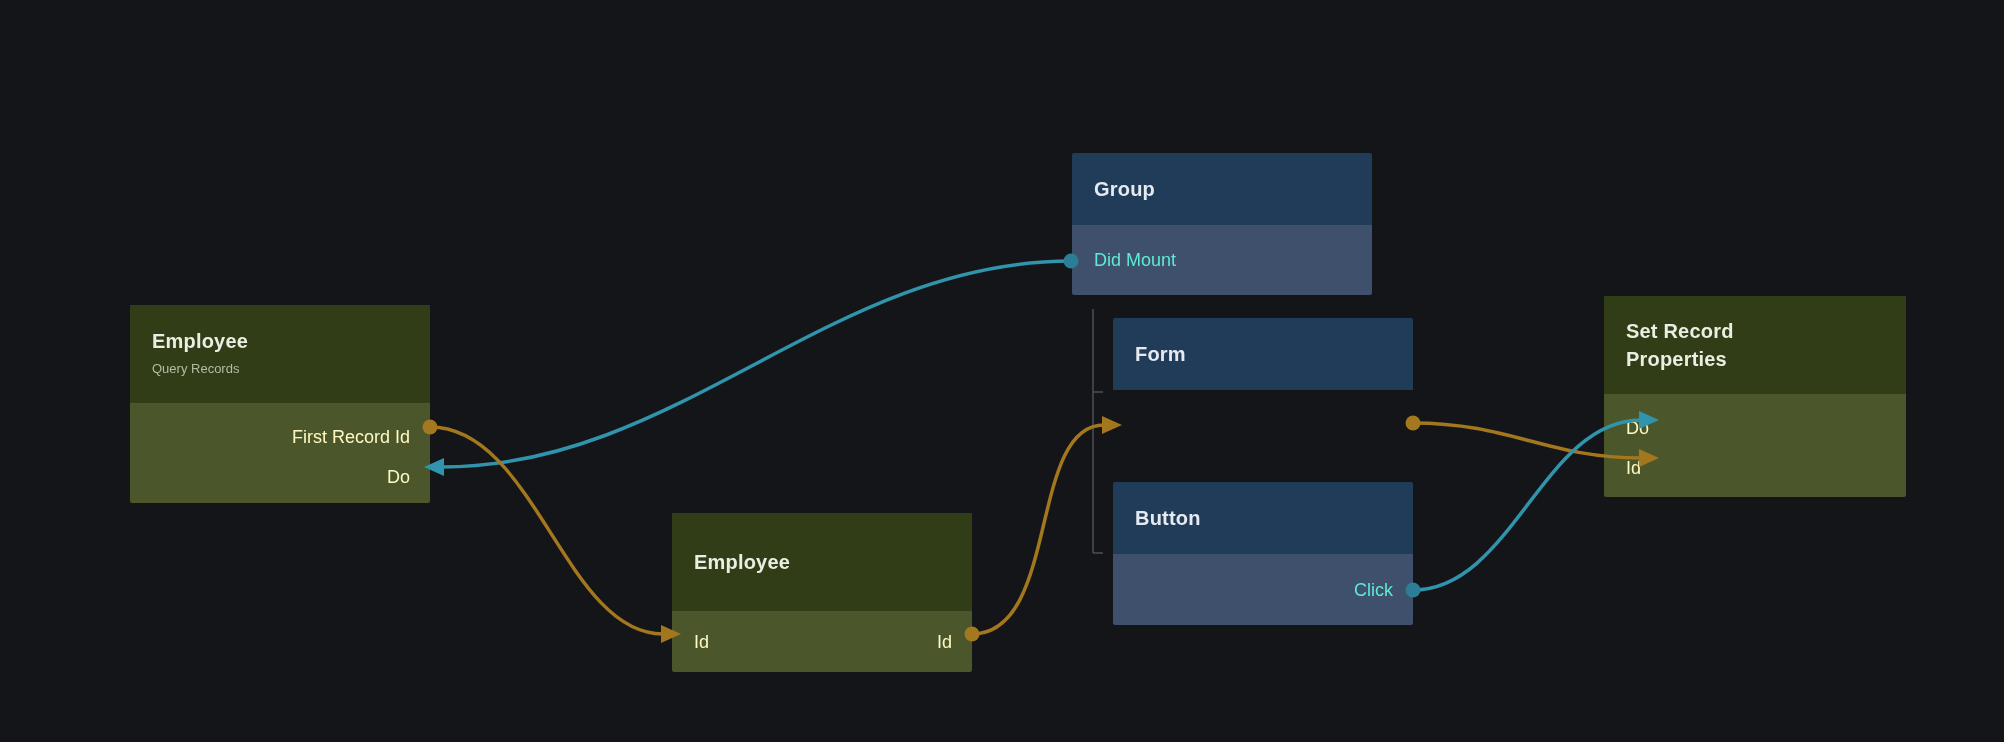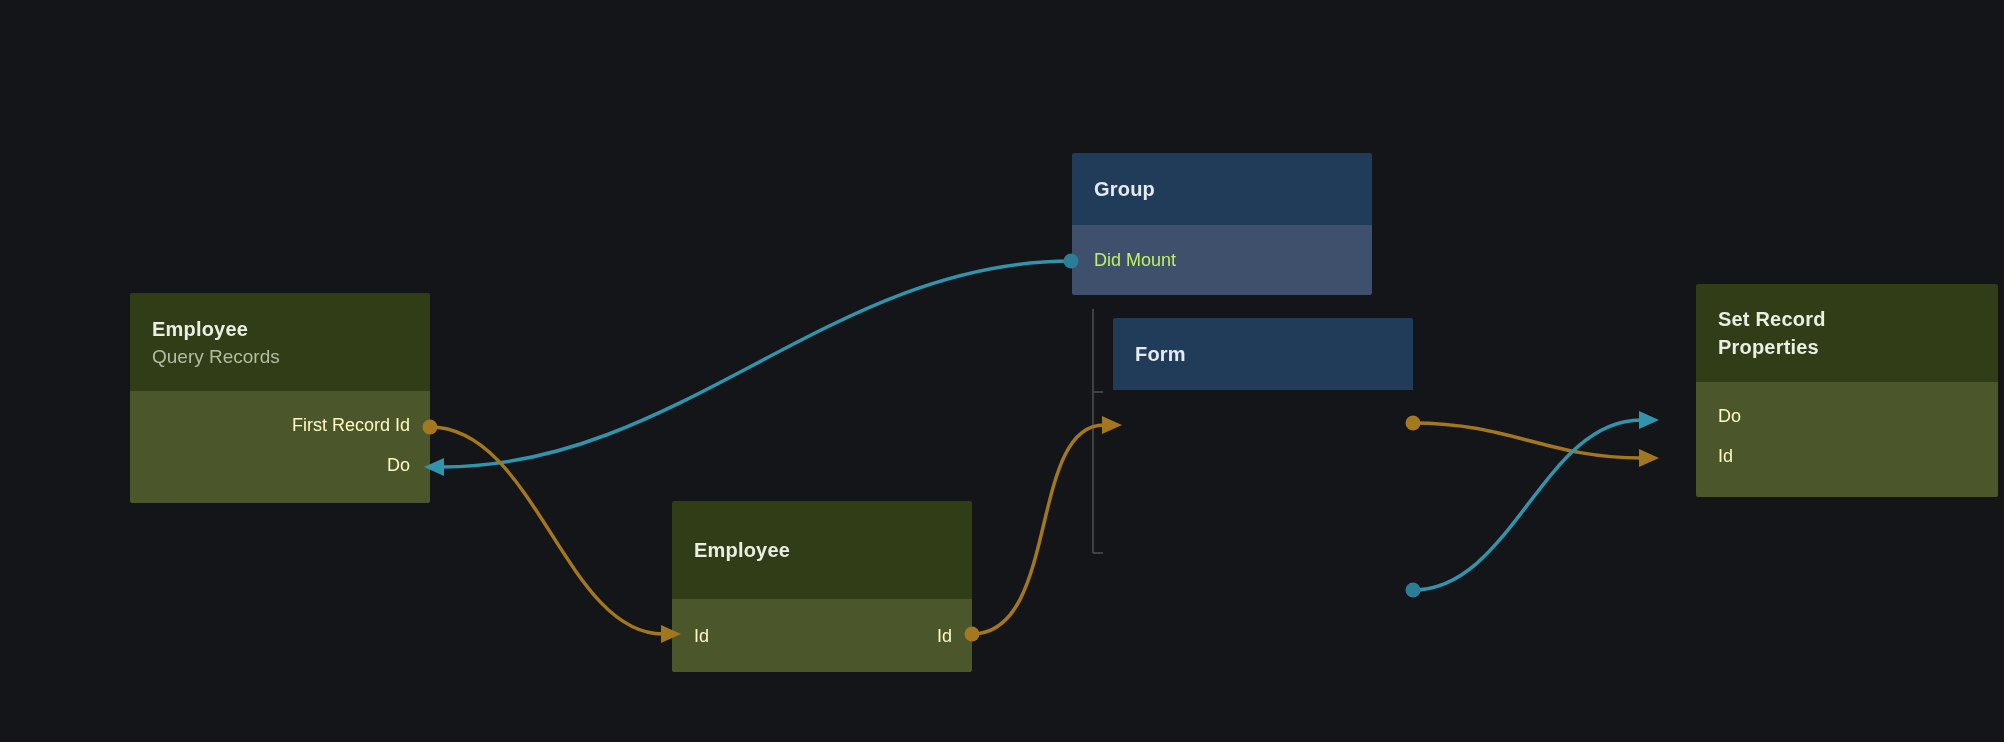--- a/index.html
+++ b/index.html
@@ -9,39 +9,39 @@
     font-family:"Liberation Sans", sans-serif;
   }
   .node{
     position:absolute;z-index:1;border-radius:2px;overflow:hidden;
     display:flex;flex-direction:column;
   }
   .hdr{height:72px;display:flex;flex-direction:column;justify-content:center;
        padding:0 20px 0 22px;box-sizing:border-box;flex:0 0 auto;}
   .hdr.two{height:98px;}
   .title{font-size:20px;font-weight:700;letter-spacing:0.2px;line-height:28px;}
-  .subtitle{font-size:19px;font-weight:400;line-height:27px;}
+  .subtitle{font-size:13px;font-weight:400;line-height:27px;}
   .body{flex:1 1 auto;display:flex;flex-direction:column;justify-content:center;
         box-sizing:border-box;}
   .body.two{justify-content:flex-start;padding-top:14px;}
   .port{height:40px;line-height:40px;font-size:18px;display:flex;align-items:center;
         padding:0 20px 0 22px;box-sizing:border-box;}
   .port.right{justify-content:flex-end;}
   .port.split{justify-content:space-between;}
   
-  .green .hdr{background:#313d17;}
+  .green .hdr{background:#313d17;margin-top:12px;}
   .green .body{background:#4b572b;}
   .green .title{color:#ebeee3;}
   .green .subtitle{color:#b3bca4;}
   .green .port{color:#fef9c3;}
   
   .blue .hdr{background:#213c59;}
   .blue .body{background:#3e506c;}
   .blue .title{color:#e5eaf1;}
-  .blue .port{color:#bef264;}
+  .blue .port{color:#5eead4;}
   .node-set .title{max-width:170px;}
   svg.wires{position:absolute;left:0;top:0;z-index:2;pointer-events:none;}
   svg.wires path.wire{fill:none;stroke-width:3.5px;stroke-linecap:round;}
   svg.wires path.tree{fill:none;stroke-width:1.5px;}
 </style>
 </head>
 <body>
 
 <div class="canvas">
 
@@ -70,34 +70,44 @@
       </div>
     </div>
   </div>
 
   <div class="node blue" style="left:1113px;top:318px;width:300px;height:144px">
     <div class="hdr">
       <div class="title">Form</div>
     </div>
   </div>
 
+  <div class="node blue" style="left:1113px;top:482px;width:300px;height:143px">
+    <div class="hdr">
+      <div class="title">Button</div>
+    </div>
+    <div class="body">
+      <div class="port right">
+        <span>Click</span>
+      </div>
+    </div>
+  </div>
 
   <div class="node green" style="left:672px;top:501px;width:300px;height:171px">
     <div class="hdr two">
       <div class="title">Employee</div>
     </div>
     <div class="body">
       <div class="port split">
         <span>Id</span>
         <span>Id</span>
       </div>
     </div>
   </div>
 
-  <div class="node green node-set" style="left:1696px;top:284px;width:302px;height:213px">
+  <div class="node green node-set" style="left:1604px;top:284px;width:302px;height:213px">
     <div class="hdr two">
       <div class="title">Set Record Properties</div>
     </div>
     <div class="body two">
       <div class="port">
         <span>Do</span>
       </div>
       <div class="port">
         <span>Id</span>
       </div>

